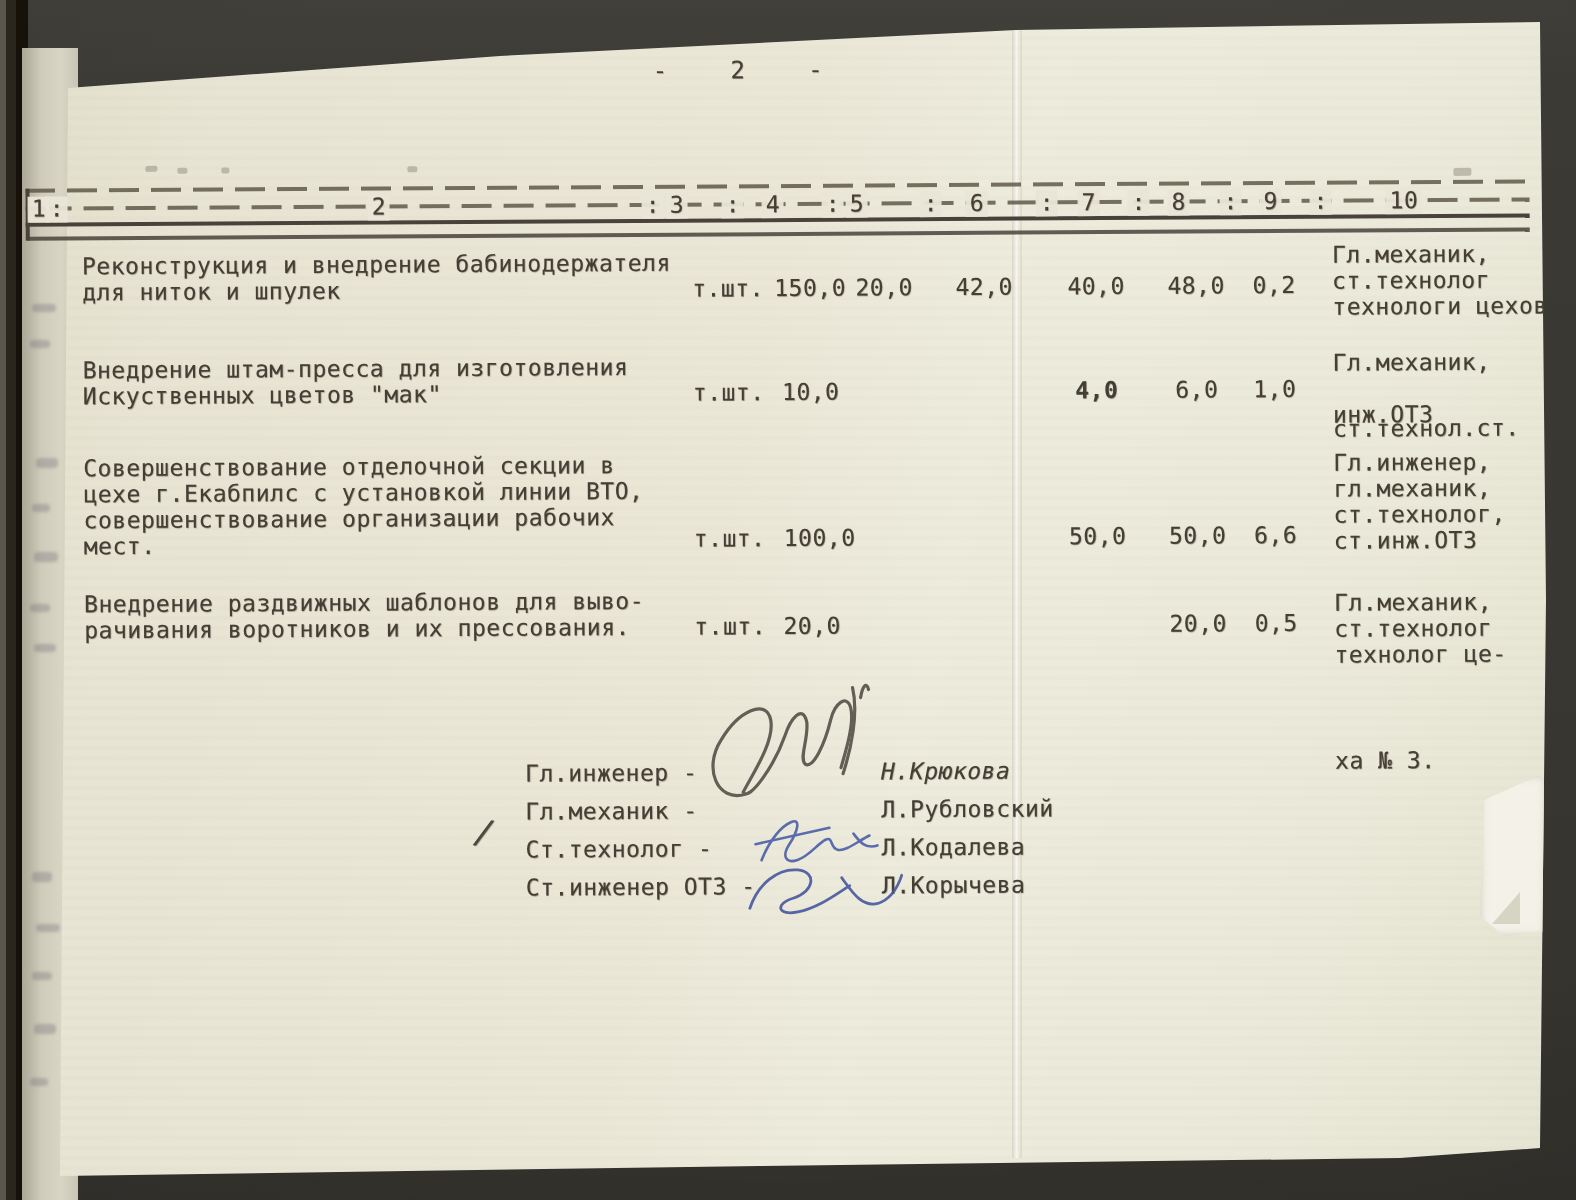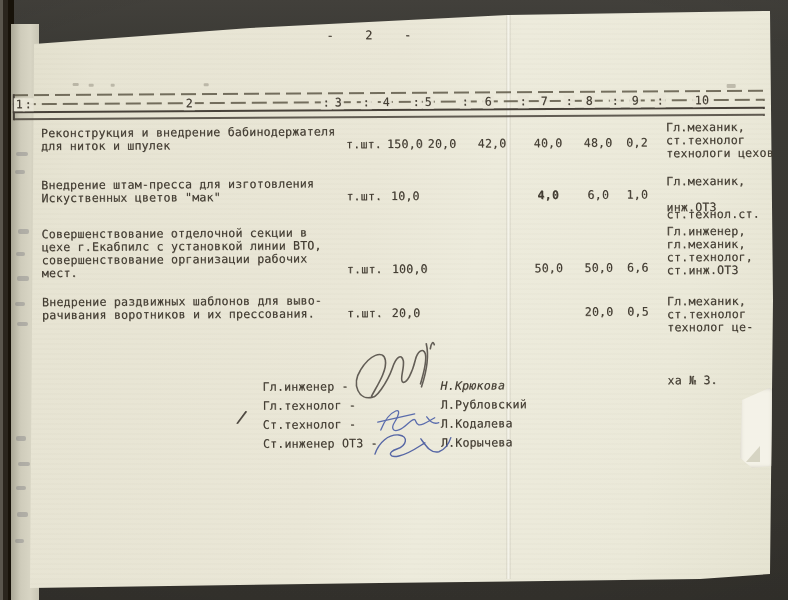--- a/index.html
+++ b/index.html
@@ -160,21 +160,21 @@
           <div class="t" style="left: 667px; top: 297px;">Гл.механик,</div>
           <div class="t" style="left: 667px; top: 310px;">ст.технолог</div>
           <div class="t" style="left: 667px; top: 323px;">технолог це-</div>
           <div class="t" style="left: 667px; top: 336px; margin-top: 40px;">ха № 3.</div>
         </div>
       </div>
 
     <div id="signatures">
         <div class="t" style="left: 262px; top: 380px;">Гл.инженер -</div>
         <div class="t" style="left: 440px; top: 380px; font-style: italic;">Н.Крюкова</div>
-        <div class="t" style="left: 262px; top: 399px;">Гл.технолог -</div>
+        <div class="t" style="left: 262px; top: 399px;">Гл.механик -</div>
         <div class="t" style="left: 440px; top: 399px;">Л.Рубловский</div>
         <div class="t" style="left: 262px; top: 418px;">Ст.технолог -</div>
         <div class="t" style="left: 440px; top: 418px;">Л.Кодалева</div>
         <div class="t" style="left: 262px; top: 437px;">Ст.инженер ОТЗ -</div>
         <div class="t" style="left: 440px; top: 437px;">Л.Корычева</div>
       </div>
     <div id="check-mark" class="t" style="left:236px;top:410px;">/</div>
 
     <svg class="abs" style="left:330px;top:335px;" width="150" height="130" viewBox="0 0 150 130">
 

